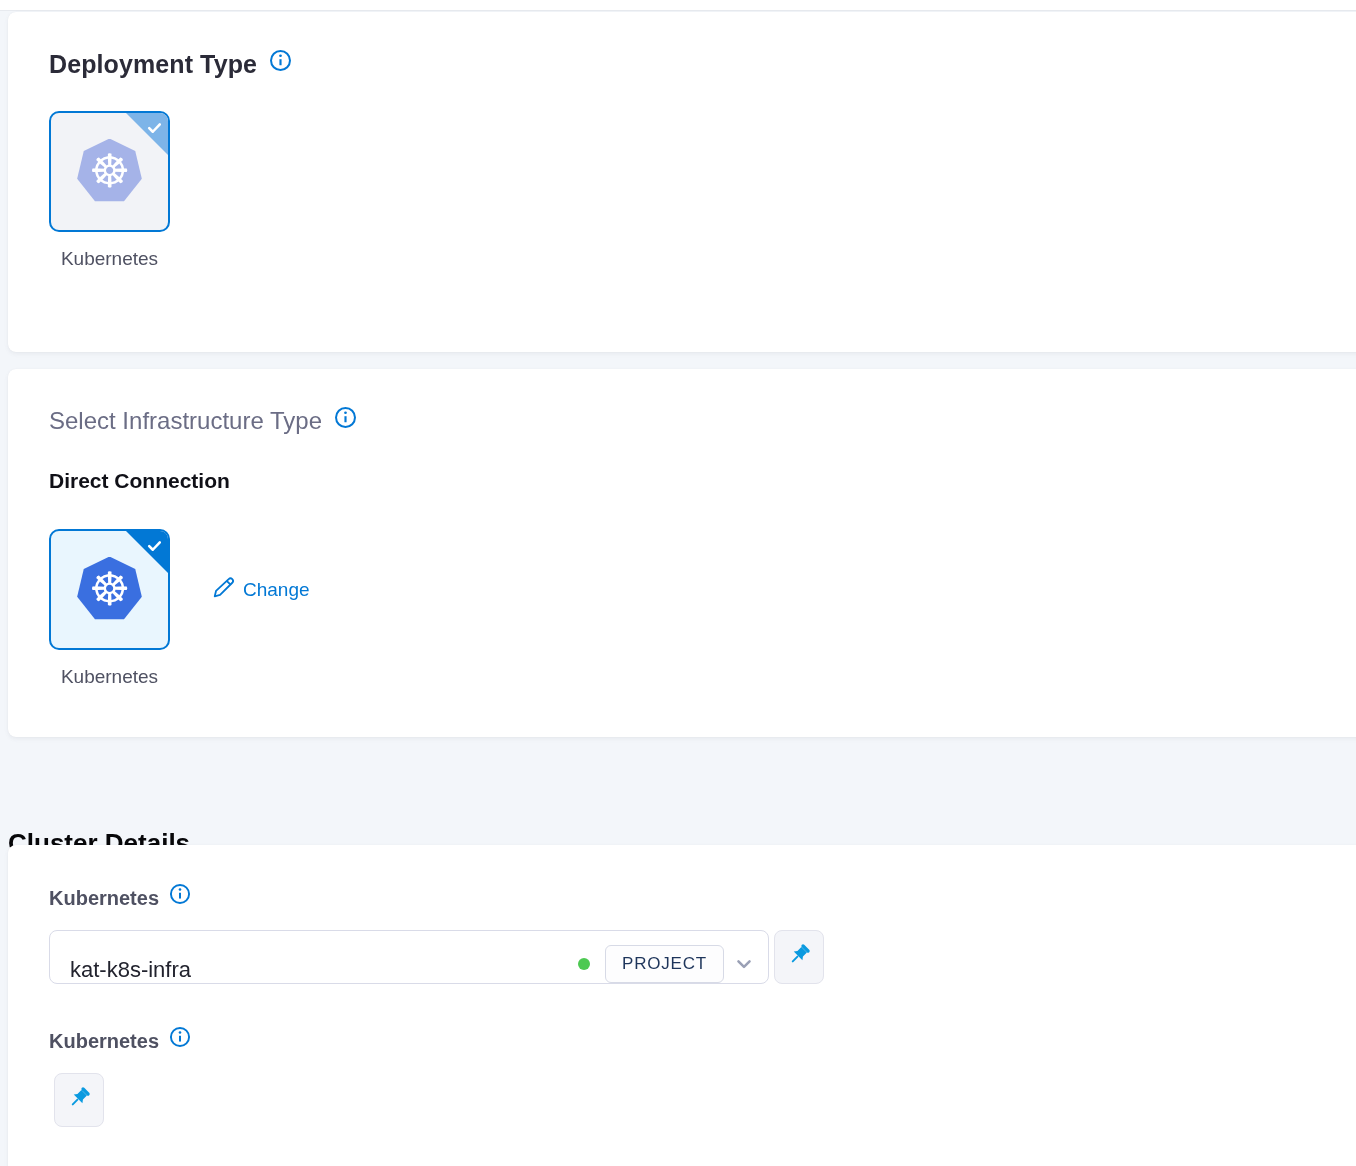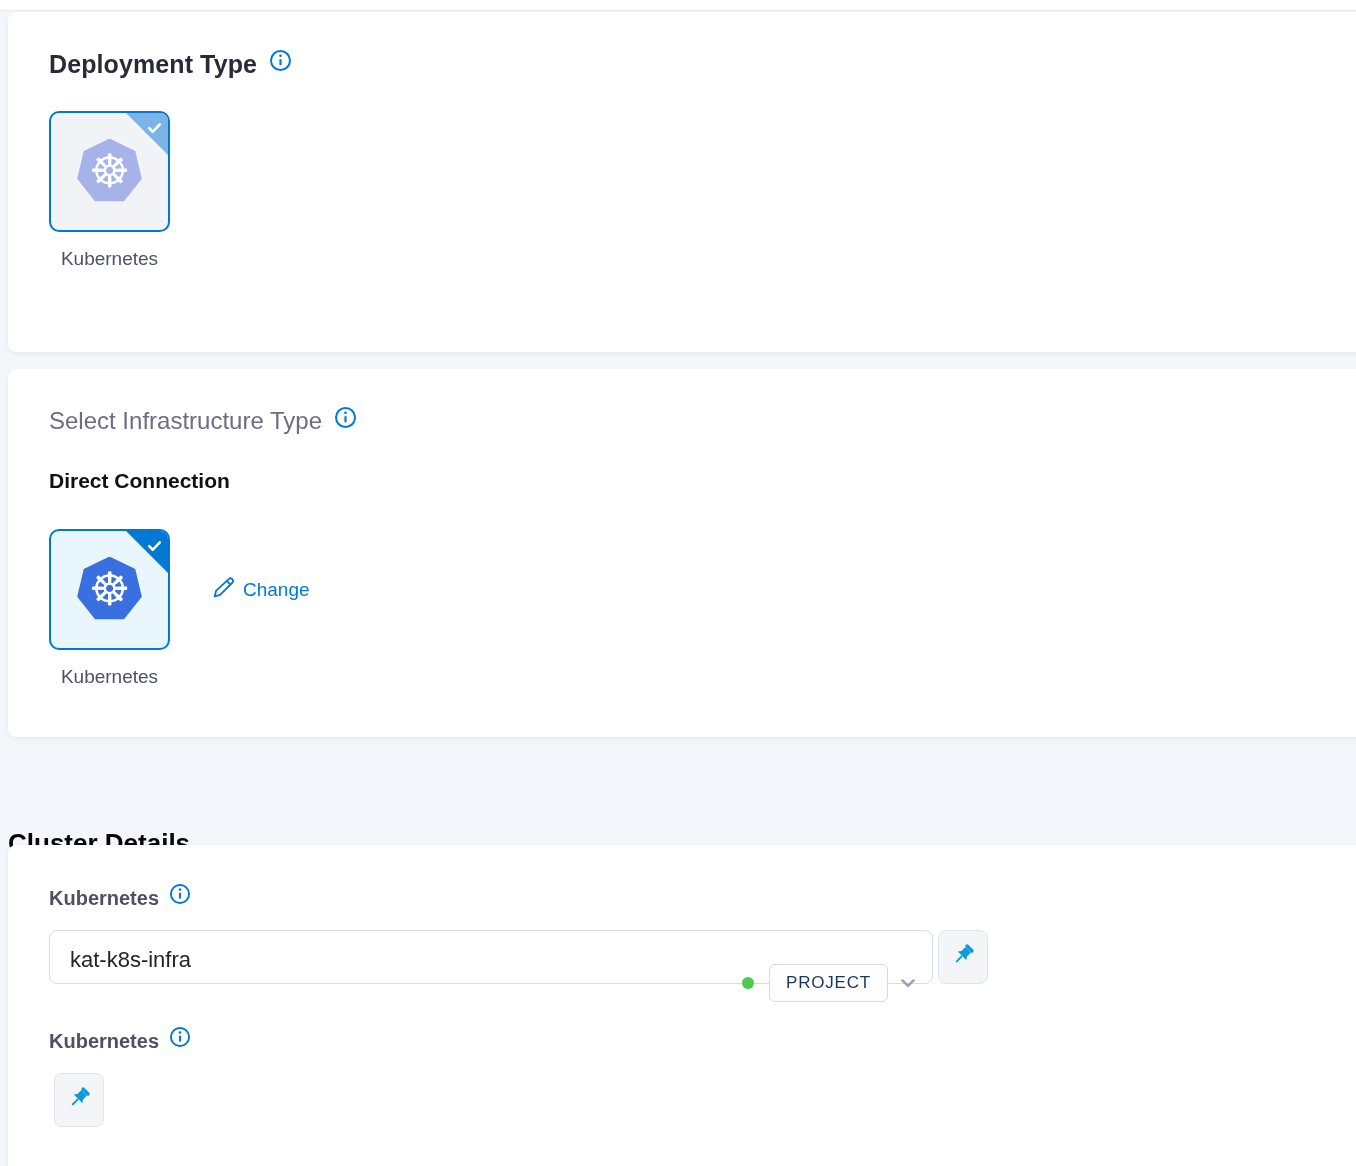--- a/index.html
+++ b/index.html
@@ -92,25 +92,25 @@
 
   .field-label-row {
     display: flex; align-items: center; gap: 10px;
     margin-bottom: 19px;
   }
   .field-label {
     font-size: 20px; font-weight: 600; color: #4f5162;
   }
   .field-row { display: flex; align-items: stretch; }
   .text-input {
-    width: 884px; height: 54px;
+    width: 720px; height: 54px;
     background: #ffffff;
     border: 1px solid #d9dbe8;
     border-radius: 8px;
-    display: flex; align-items: flex-start;
+    display: flex; align-items: flex-end;
     padding: 16px 12px 0 20px;
     cursor: text;
   }
   .input-value { font-size: 22px; color: #22232e; }
   .input-right { margin-left: auto; display: flex; align-items: center; margin-top: 17px; }
   .status-dot {
     width: 12px; height: 12px; border-radius: 50%;
     background: #4dc952;
     margin-right: 15px;
   }

